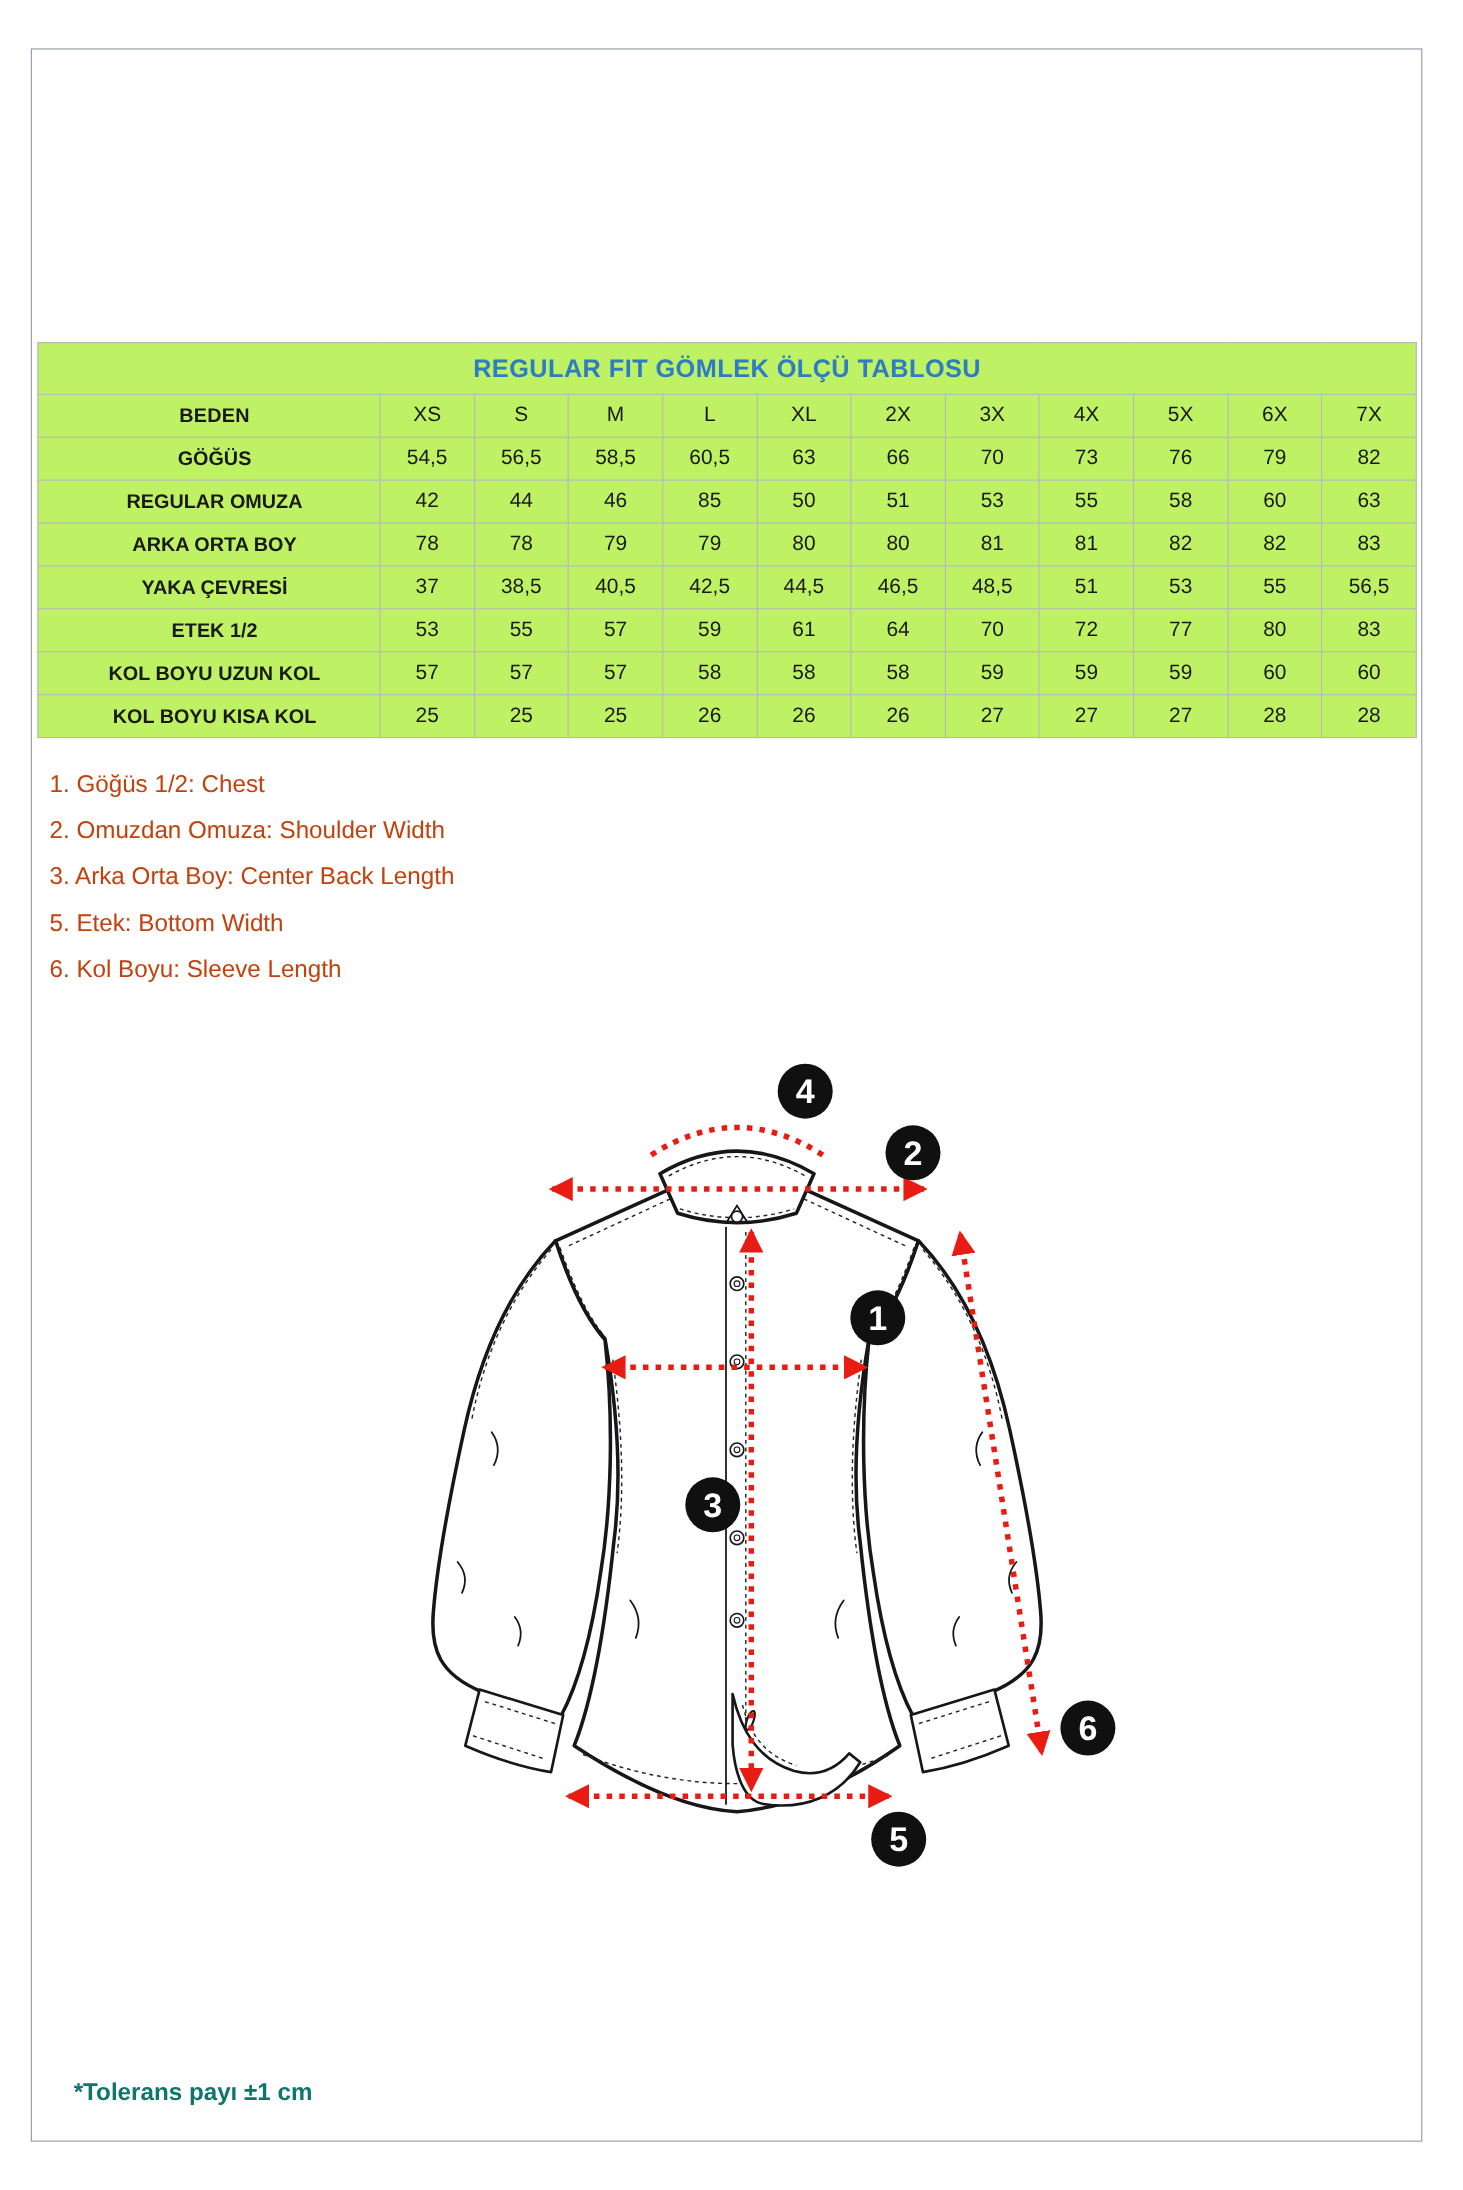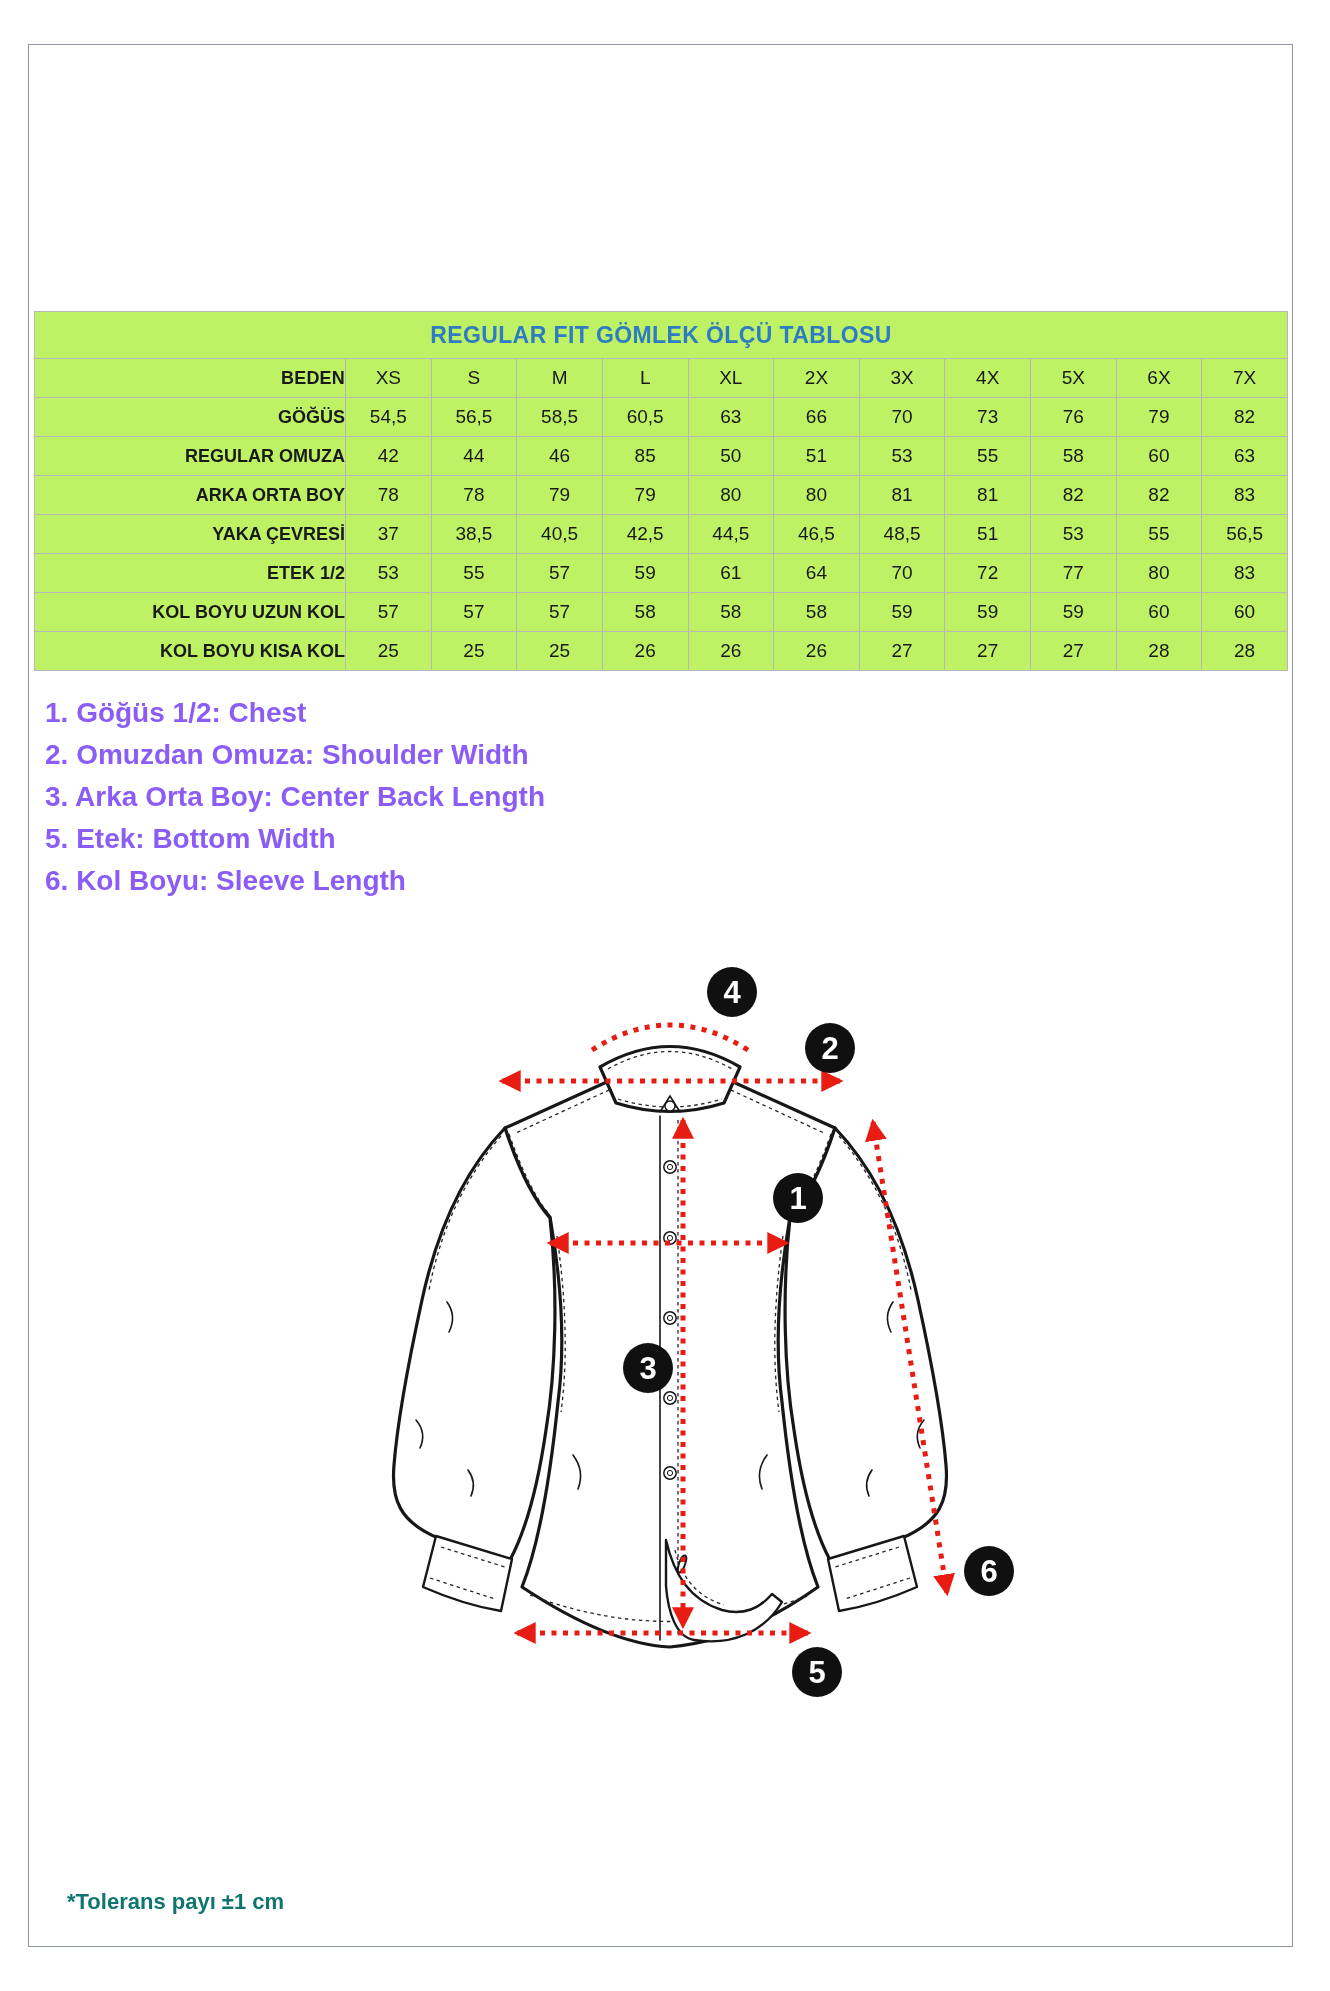--- a/index.html
+++ b/index.html
@@ -8,25 +8,25 @@
   #frame{position:absolute;left:28px;top:44px;width:1263px;height:1901px;
          border:1px solid #9097a4;}
   
   #size-table{position:absolute;left:34px;top:311px;width:1254px;
               border-collapse:collapse;table-layout:fixed;background:#bef264;}
   #size-table td{border:1px solid #b5b8bd;color:#191919;font-size:19px;
                  text-align:center;padding:0;vertical-align:middle;}
   #size-table td.title-cell{height:46px;font-size:23px;font-weight:700;
                  color:#2e7cc3;letter-spacing:.4px;}
   #size-table tr.data td{height:38px;}
-  #size-table td.lbl{text-align:right;padding-left:10px;font-weight:700;font-size:18px;}
+  #size-table td.lbl{text-align:center;padding-left:10px;font-weight:700;font-size:18px;}
   #size-table td.lbl-beden{font-weight:800;letter-spacing:.2px;}
   
-  .legend{position:absolute;left:45px;top:698px;color:#8b5cf6;
-          font-size:28px;font-weight:700;}
+  .legend{position:absolute;left:45px;top:698px;color:#c2410c;
+          font-size:22px;font-weight:400;}
   .legend div{height:30px;line-height:30px;margin-bottom:12px;}
   
   .note{position:absolute;left:67px;top:1889px;color:#0f766e;
         font-size:22px;font-weight:700;}
   
   #diagram{position:absolute;left:330px;top:950px;width:700px;height:760px;}
   .outl{fill:#ffffff;stroke:#17171a;stroke-width:3.2;
         stroke-linejoin:round;stroke-linecap:round;}
   .outl2{fill:#ffffff;stroke:#17171a;stroke-width:2.4;
         stroke-linejoin:round;stroke-linecap:round;}

